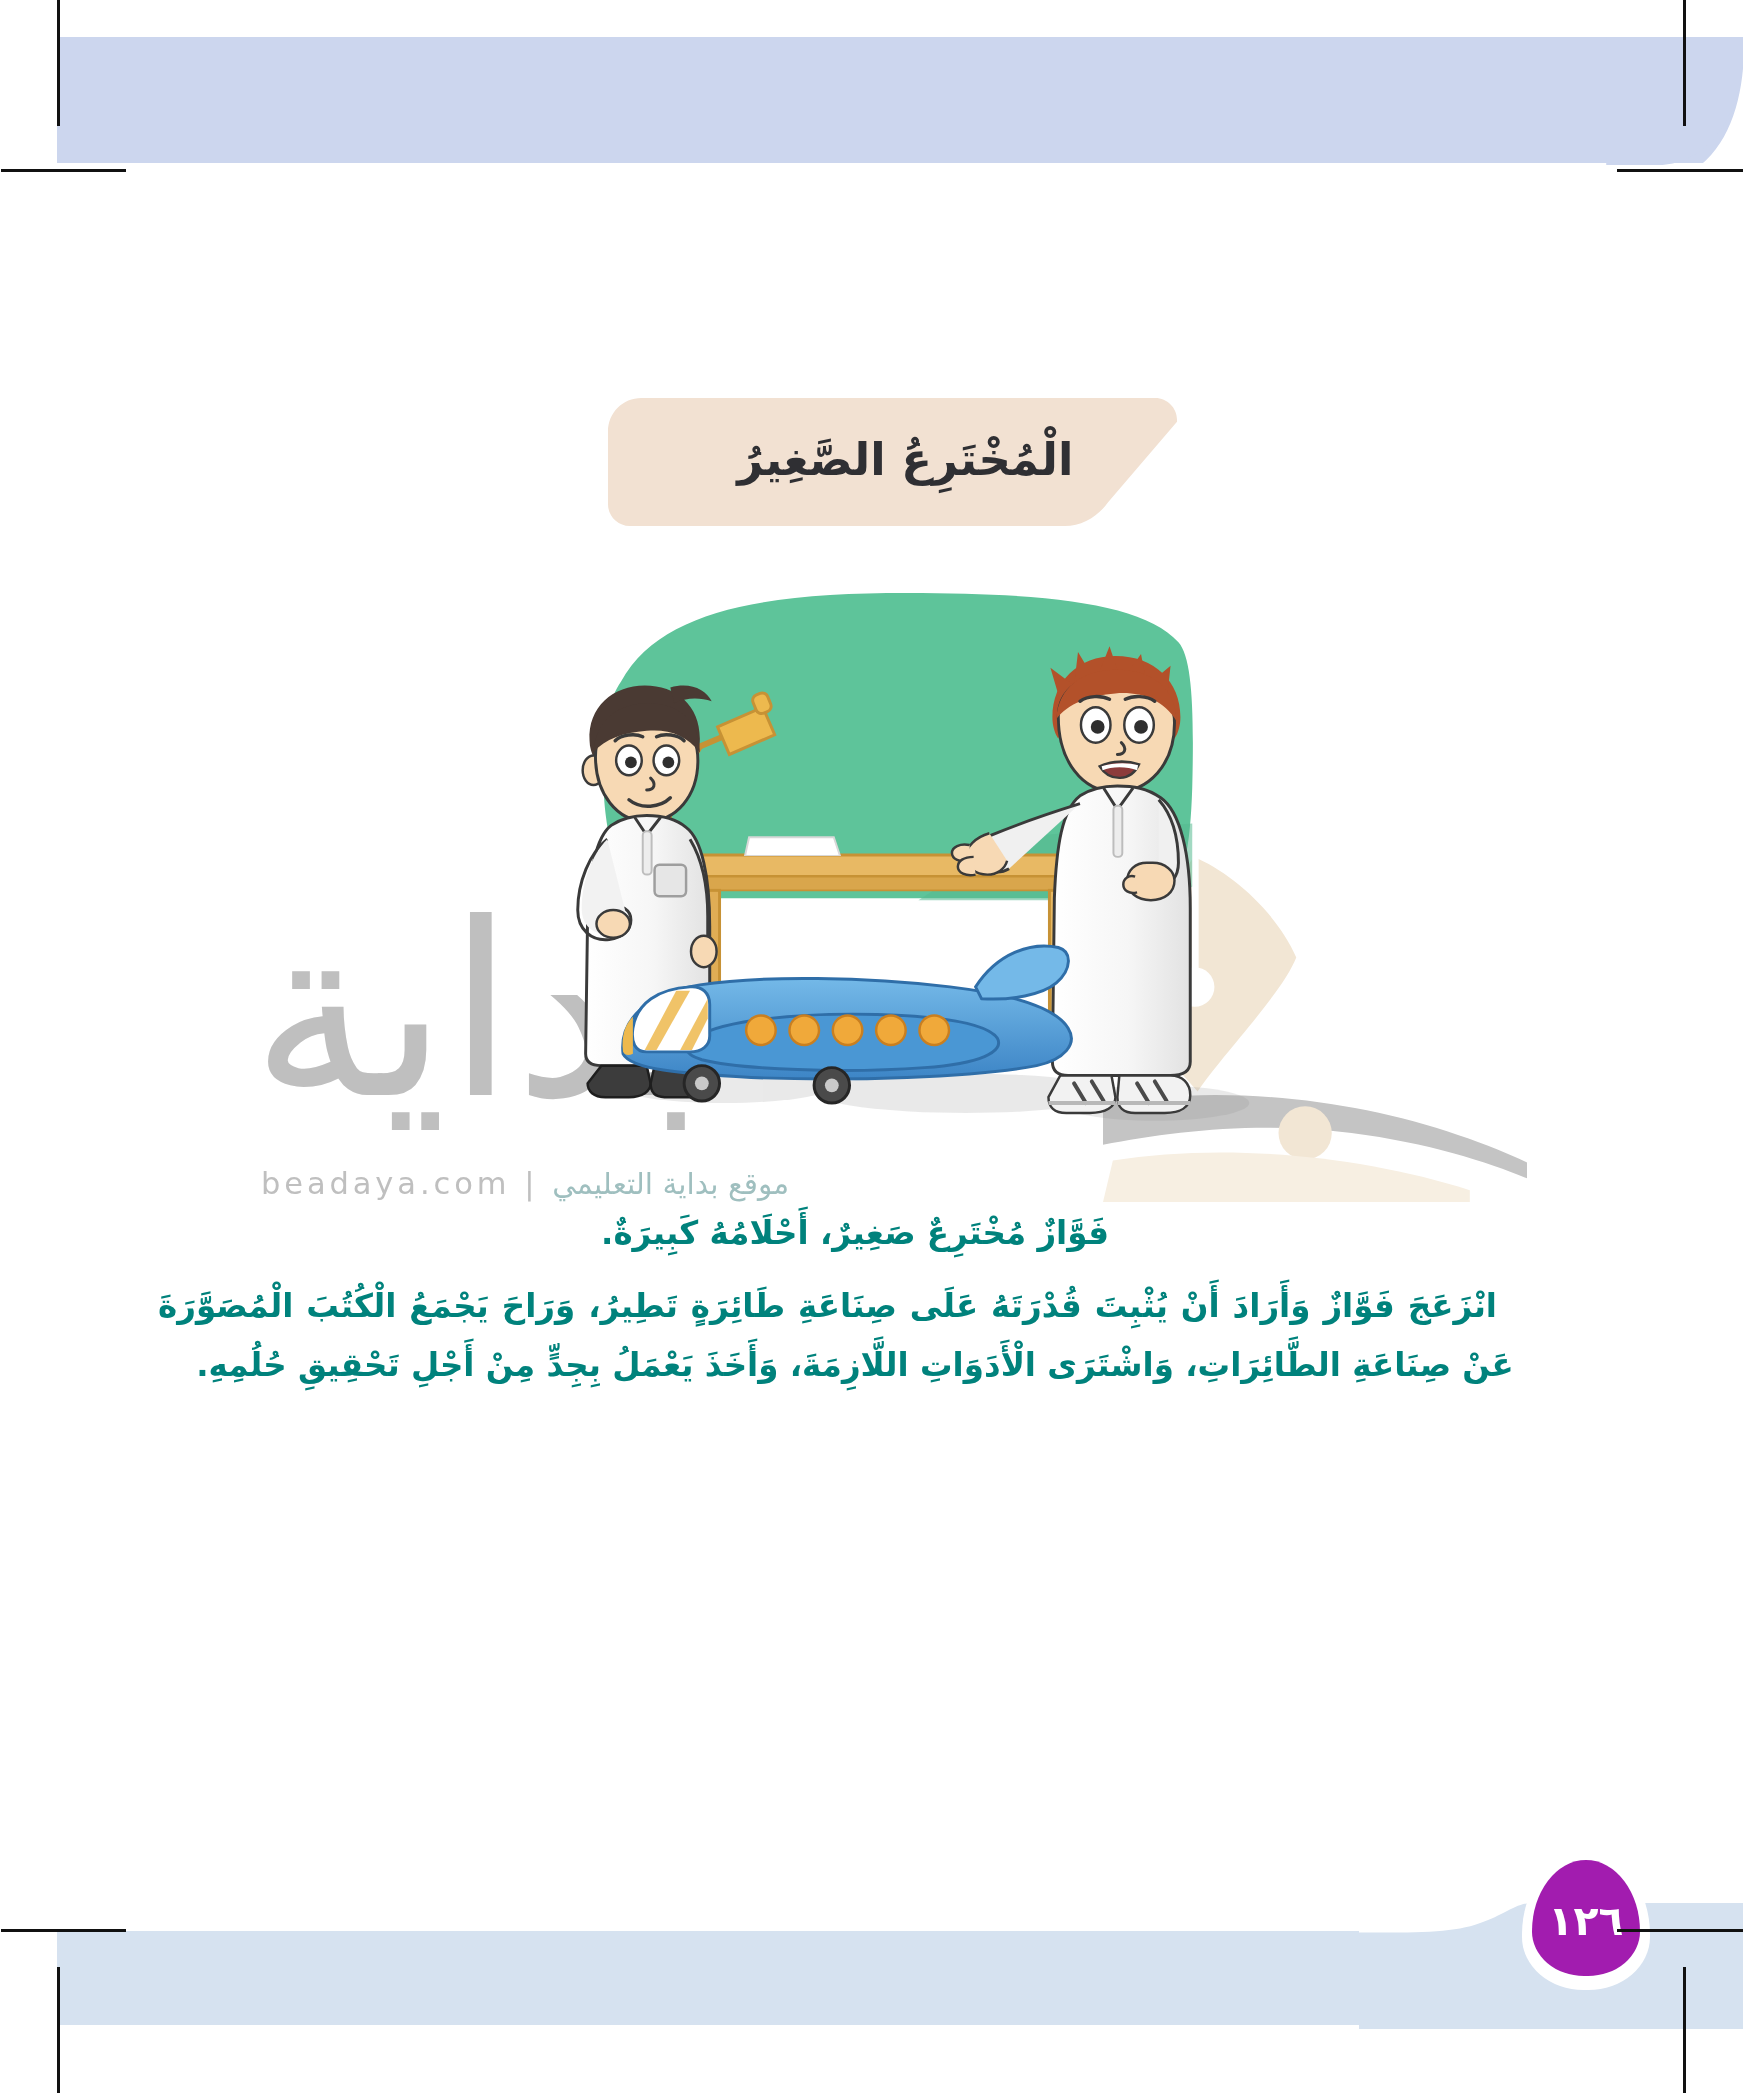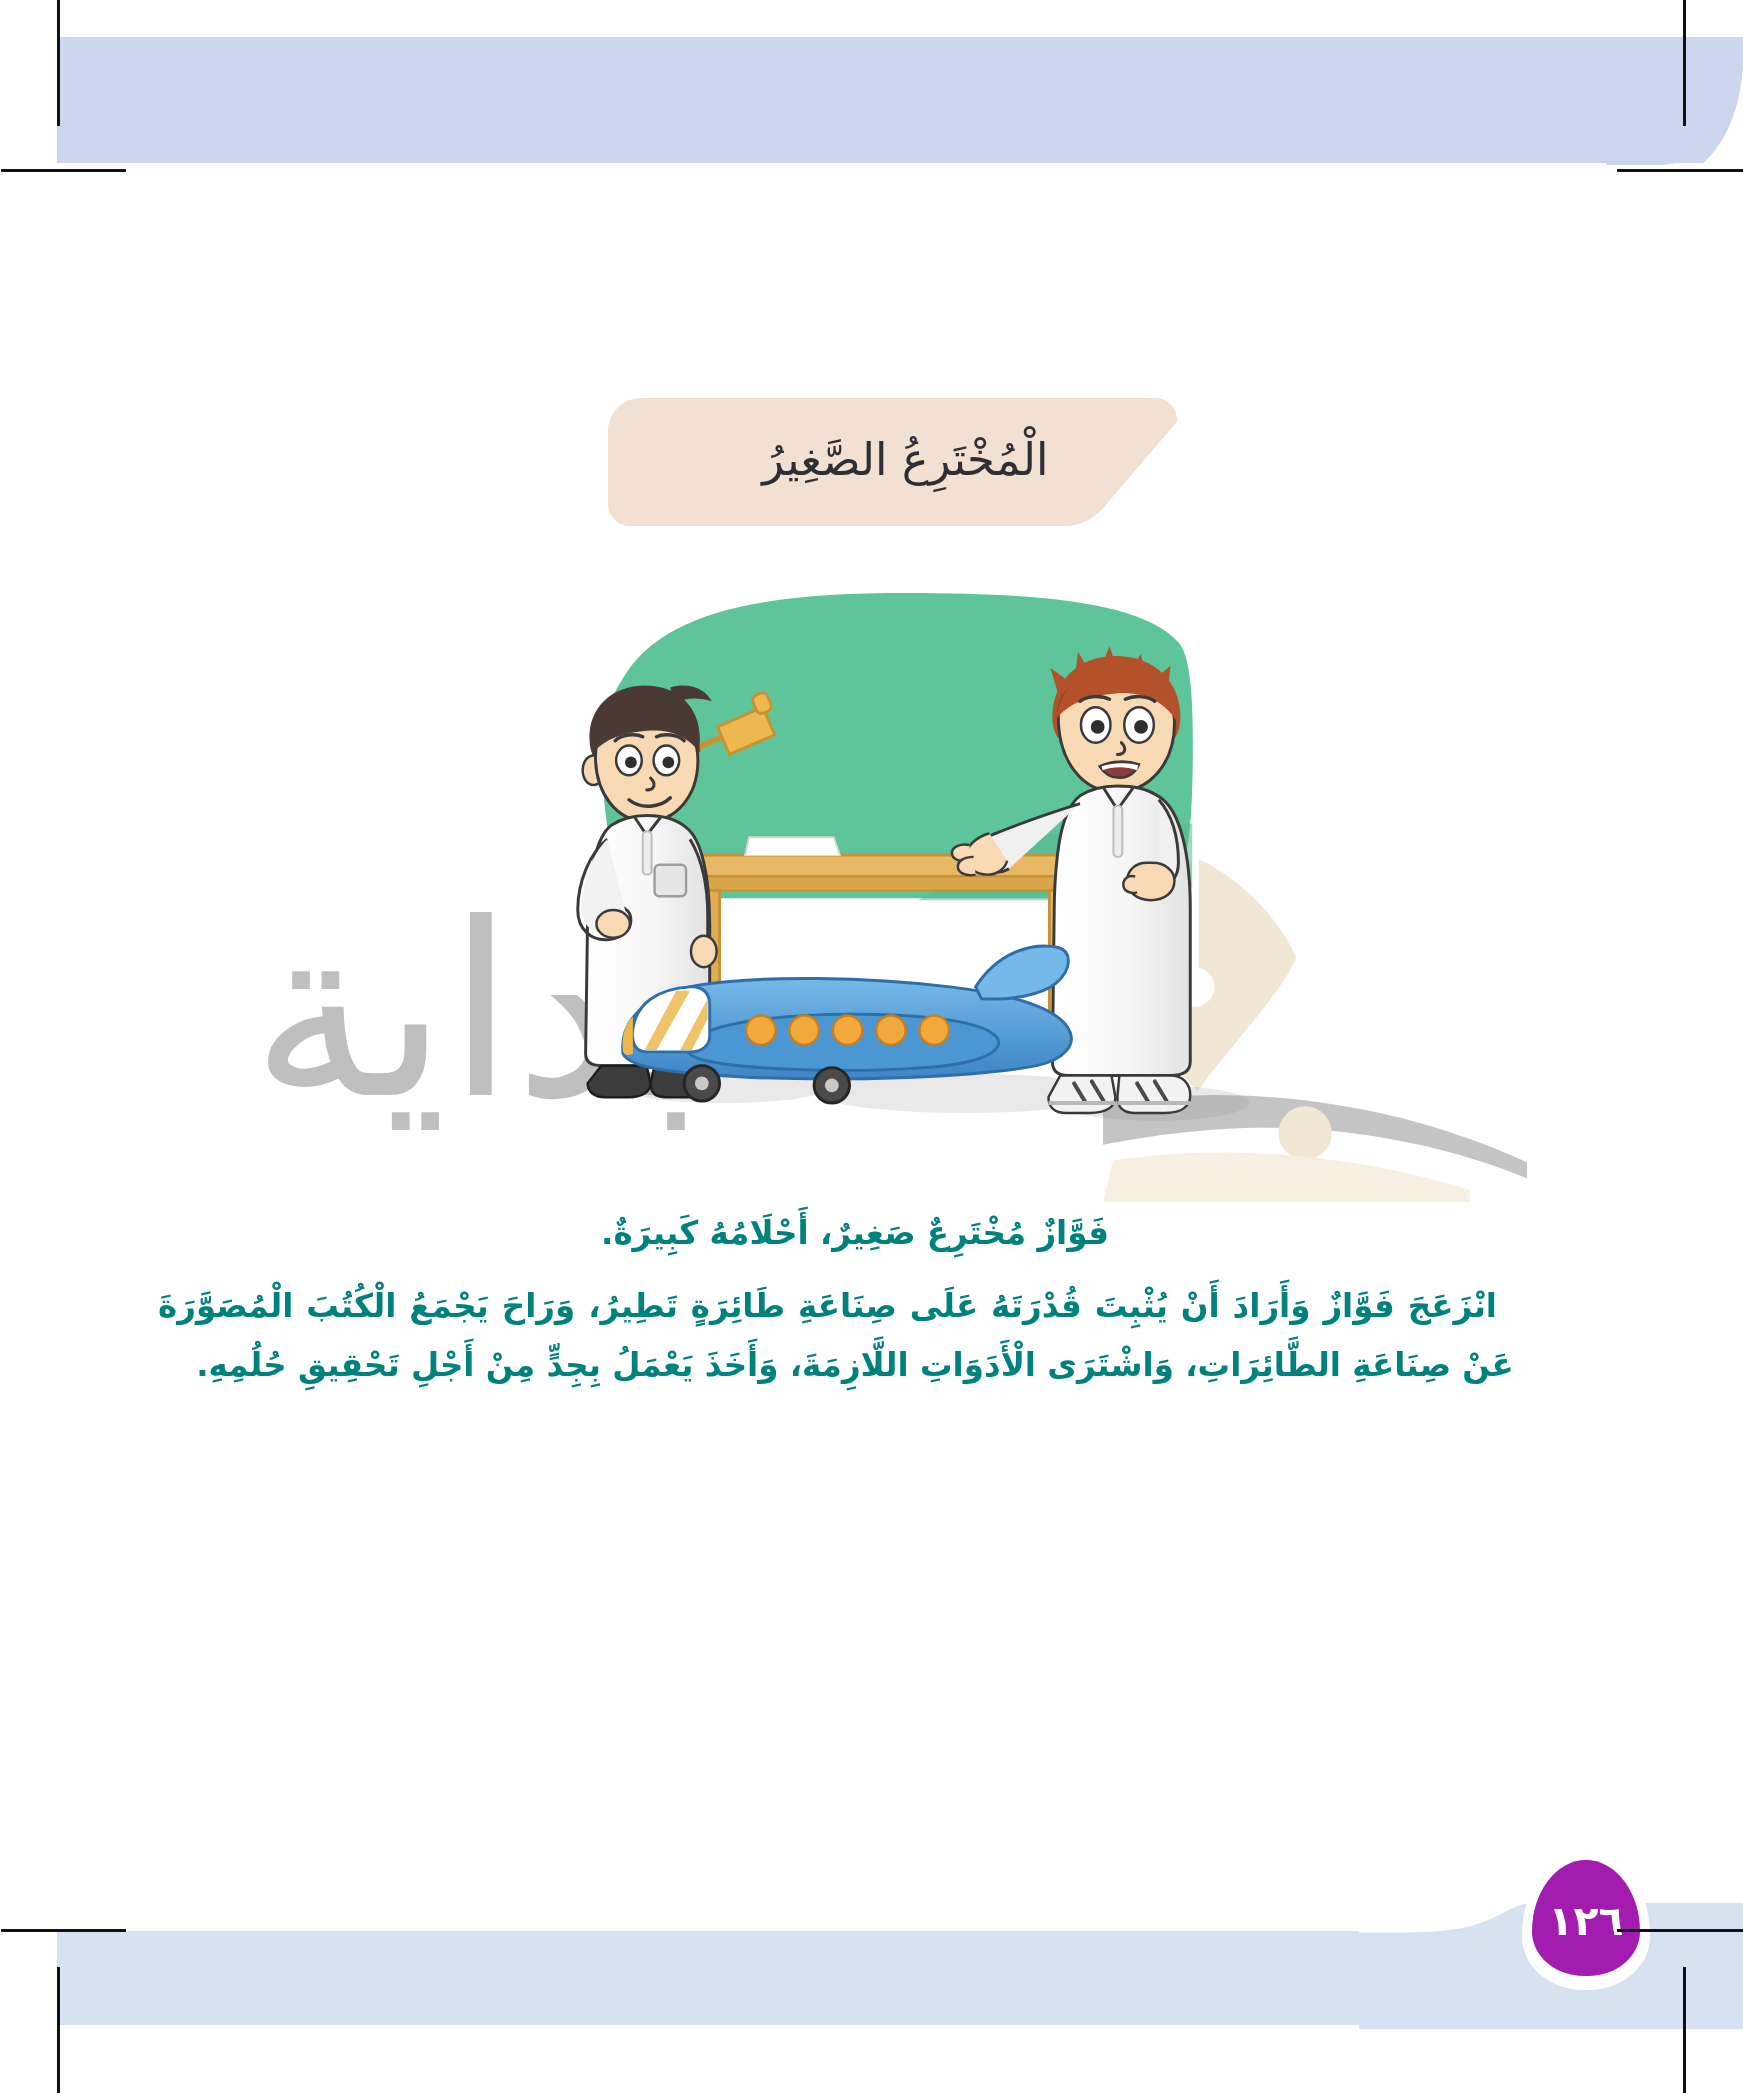--- a/index.html
+++ b/index.html
@@ -42,21 +42,21 @@
   }
   #footer-curve{position:absolute;left:1359px;top:1901px;width:384px;height:128px;z-index:6;}
 
   
   #title-plaque{
     position:absolute;left:608px;top:398px;width:569px;height:128px;z-index:20;
   }
   #title-plaque svg{position:absolute;inset:0;}
   #title-text{
     position:absolute;inset:0;display:flex;align-items:center;justify-content:center;
-    color:#2f2f33;font-size:45px;font-weight:normal;letter-spacing:0px;
+    color:#2f2f33;font-size:45px;font-weight:bold;letter-spacing:0px;
     padding-bottom:5.9px;padding-left:25.6px;
     font-family:"DejaVu Sans","Liberation Sans",sans-serif;
     direction:rtl;white-space:nowrap;
   }
 
   
   #watermark{position:absolute;left:0;top:0;width:1744px;height:2093px;z-index:8;pointer-events:none;}
   #wm-word{
     position:absolute;left:251px;top:891px;font-size:241px;color:#bfbfbf;
     font-family:"DejaVu Sans",sans-serif;direction:rtl;line-height:1;
@@ -137,20 +137,25 @@
       <path d="M92,10 C92,10 20,118 8,160 C26,176 60,206 96,248 C120,212 182,148 196,112 C176,66 130,26 92,10 Z" fill="#f2e6d4"></path>
       <rect x="90" y="8" width="7" height="128" rx="3" fill="#ffffff"></rect>
       <circle cx="93" cy="142" r="20" fill="#ffffff"></circle>
       <path d="M0,262 C110,240 250,254 360,292 C390,302 414,312 430,320 L430,336 C392,320 330,300 252,290 C160,278 70,288 0,302 Z" fill="#c4c4c4"></path>
       <circle cx="205" cy="290" r="27" fill="#f2e6d4"></circle>
       <path d="M10,318 C120,300 260,312 372,348 L372,360 L0,360 Z" fill="#f7efe2"></path>
     </svg>
 
     <div id="wm-word">بداية</div>
 
+    <div id="wm-line">
+      <span>beadaya.com</span>
+      <span class="sep">|</span>
+      <span class="ar">موقع بداية التعليمي</span>
+    </div>
   </div>
 
   <div id="title-plaque">
     <svg width="569" height="128" viewBox="0 0 578 130" xmlns="http://www.w3.org/2000/svg">
       <path d="M34,0 L556,0 C568,0 578,10 578,22 L578,24 L508,106 C498,120 482,130 464,130 L22,130 C10,130 0,120 0,108 L0,34 C0,15 15,0 34,0 Z" fill="#f2e1d2"></path>
     </svg>
     <div id="title-text">الْمُخْتَرِعُ الصَّغِيرُ</div>
   </div>
 
   <div id="illustration">

